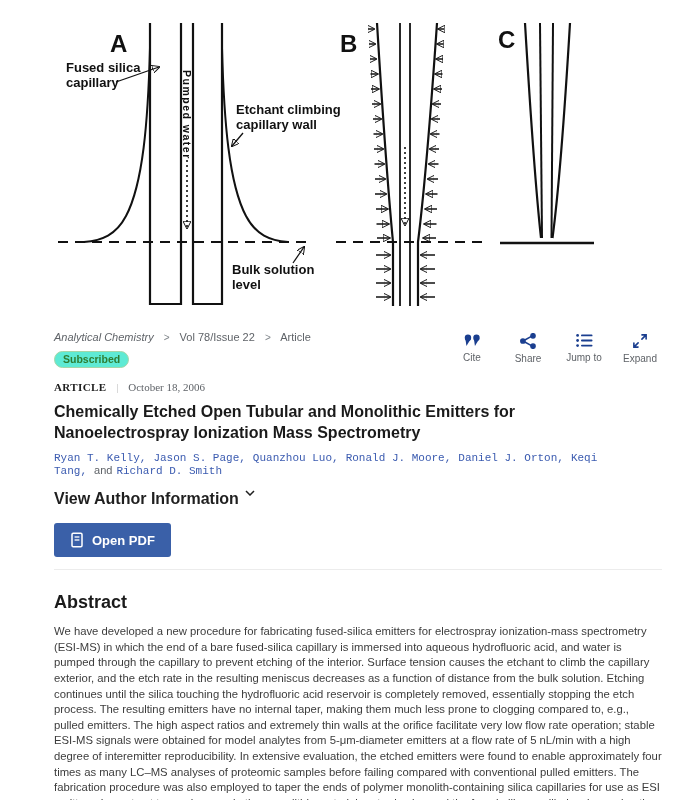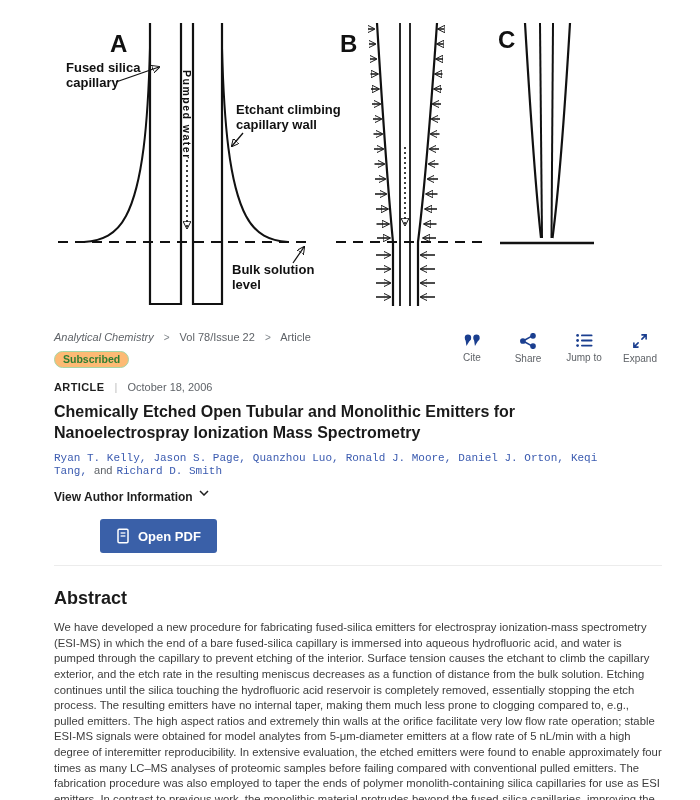--- a/index.html
+++ b/index.html
@@ -17,42 +17,41 @@
   .fig path, .fig line { stroke:#111; fill:none; }
   
   .content { padding:0 38px 0 54px; }
   .meta-row { display:flex; justify-content:space-between; align-items:center; margin-top:4px; }
   .crumbs { font-size:11px; color:#5f6368; padding-top:5px; }
   .crumbs .journal { font-style:italic; }
   .crumbs .sep { margin:0 7px; color:#80868b; font-size:10px; }
   .crumb-link { cursor:pointer; }
   .badge {
     display:inline-block; margin-top:8px; font-size:10.5px; font-weight:bold;
-    color:#2e7d32; background:#fdba74; border:1px solid #a5d6a7;
+    color:#2e7d32; background:#5eead4; border:1px solid #a5d6a7;
     border-radius:9px; padding:1px 8px 2px;
   }
   .actions { display:flex; gap:12px; }
   .action { display:flex; flex-direction:column; align-items:center; gap:4px; width:44px; cursor:pointer; padding-top:2px; }
   .action svg { display:block; }
   .action .alabel { font-size:10px; color:#5f6368; white-space:nowrap; }
-  .kind-row { margin-top:13px; font-size:11px; }
+  .kind-row { margin-top:13px; font-size:11px;font-family:Liberation Serif, serif; }
   .kind { font-weight:bold; color:#1f1f1f; letter-spacing:.4px; }
   .kind-sep { color:#bdbdbd; margin:0 7px; }
   .date { color:#5f6368; }
   h1.title { margin-top:8px; font-size:16px; line-height:1.32; color:#1a1a1a; max-width:600px; }
   .authors { margin-top:8px; font-size:11px; color:#3b5bb0; }
   .authors span.author { margin-right:7px; cursor:pointer;font-family:Liberation Mono, monospace; }
   .authors .and-word { color:#5f6368; margin-right:4px;text-align:right; }
-  .view-auth { margin-top:13px; font-size:12px; font-weight:bold; color:#1f1f1f; display:flex; gap:6px; cursor:pointer; }
+  .view-auth { margin-top:13px; font-size:16px; font-weight:bold; color:#1f1f1f; display:flex; gap:6px; cursor:pointer; }
   .open-pdf {
     margin-top:15px; display:inline-flex; align-items:center; gap:8px;
     background:#3a60a8; color:#fff; font-size:13px; font-weight:bold;
     border:none; border-radius:3px; padding:9px 16px; cursor:pointer;
     font-family:"Liberation Sans",sans-serif;
-    margin-left:46px;
   }
   .divider { margin-top:12px; border-top:1px solid #ececec; }
   h2.abs-head { margin-top:22px; font-size:18px; color:#1b1b1b; }
   .abs-text { margin-top:11px; font-size:11.3px; line-height:15.6px; color:#3c3c3c; max-width:610px; }
 </style>
 </head>
 <body>
 
 <div class="figure-area">
   <svg class="fig" width="620" height="316" viewBox="0 0 620 316">

